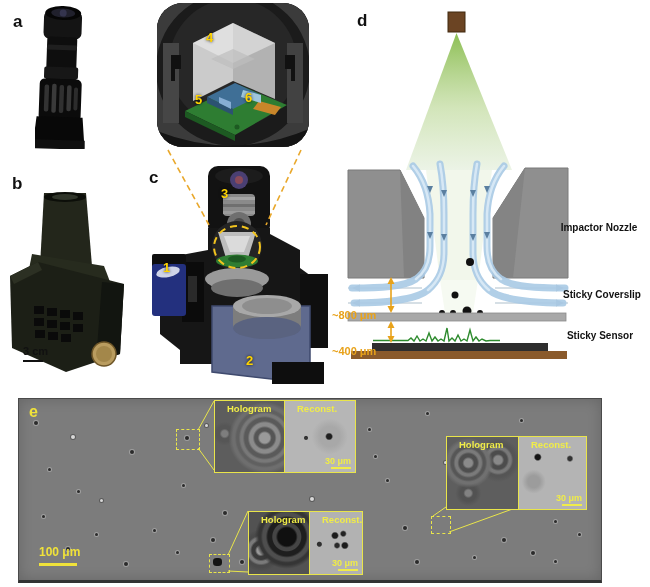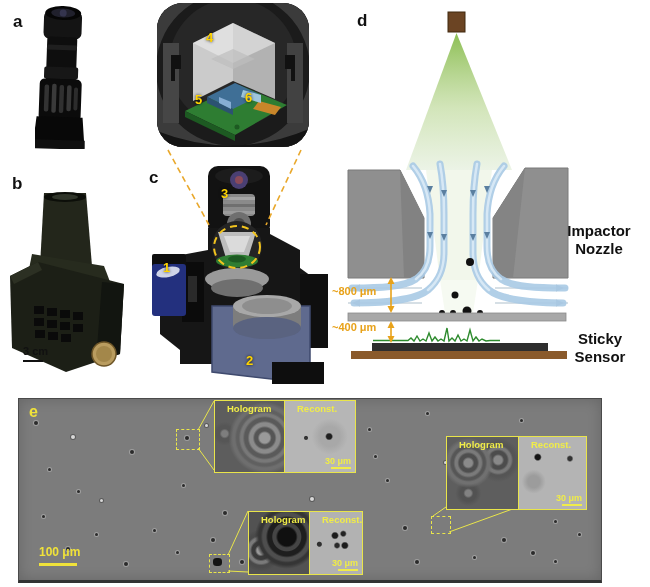--- a/index.html
+++ b/index.html
@@ -2,23 +2,23 @@
 <html><head>
 <meta charset="utf-8">
 <style>
   html,body{margin:0;padding:0;background:#fff;}
   .fig{position:relative;width:650px;height:587px;background:#fff;overflow:hidden;
        font-family:"Liberation Sans",sans-serif;}
   .abs{position:absolute;}
   .panel-letter{position:absolute;font-weight:bold;font-size:17px;color:#111;}
   .cad-num{position:absolute;font-weight:bold;font-size:13px;color:#ffd400;
            text-shadow:0 0 3px rgba(0,0,0,.85);z-index:6;}
-  .d-label{position:absolute;font-weight:bold;font-size:15px;color:#111;
+  .d-label{position:absolute;font-weight:bold;font-size:10px;color:#111;
            text-align:center;line-height:1.2;z-index:5;}
-  .d-dim{position:absolute;font-weight:bold;font-size:11px;color:#e8a21a;z-index:5;}
+  .d-dim{position:absolute;font-weight:bold;font-size:11px;color:#e8a21a;z-index:5;margin-top:24px;}
   
   .cad-inset{position:absolute;left:157px;top:3px;width:152px;height:144px;
              border-radius:26px;background:#1b1b1b;overflow:hidden;z-index:2;}
   
   .panel-e{position:absolute;left:18px;top:398px;width:582px;height:181px;
            background:#7c7c7c;border:1px solid #4a4a4a;border-bottom:3px solid #333;
            box-shadow:inset 0 0 14px rgba(0,0,0,.18);overflow:hidden;}
   .pe-letter{position:absolute;left:10px;top:4px;font-weight:bold;font-size:16px;
              color:#f0e23a;z-index:4;}
   .pe-scale{position:absolute;left:20px;top:146px;font-weight:bold;font-size:12px;
@@ -287,20 +287,21 @@
       <line x1="61" y1="324" x2="61" y2="340"></line>
     </g>
     <g fill="#e8a21a">
       <polygon points="61,277 57.5,284 64.5,284"></polygon>
         <polygon points="61,313 57.5,306 64.5,306"></polygon>
       <polygon points="61,321 57.5,328 64.5,328"></polygon>
         <polygon points="61,343 57.5,336 64.5,336"></polygon>
     </g>
   </svg>
   <div class="d-label" style="left:558px;top:222px;width:82px;">Impactor Nozzle</div>
+  <div class="d-label" style="left:558px;top:289px;width:88px;">Sticky Coverslip</div>
   <div class="d-label" style="left:560px;top:330px;width:80px;">Sticky Sensor</div>
   <div class="d-dim" style="left:332px;top:285px;">~800 μm</div>
   <div class="d-dim" style="left:332px;top:321px;">~400 μm</div>
 
   <div class="panel-e">
     <div class="pe-letter">e</div>
     <div class="pe-scale">100 μm</div>
     <div class="pe-scalebar"></div>
 
     <svg class="abs" style="left:0;top:0;z-index:2;" width="582" height="181">

